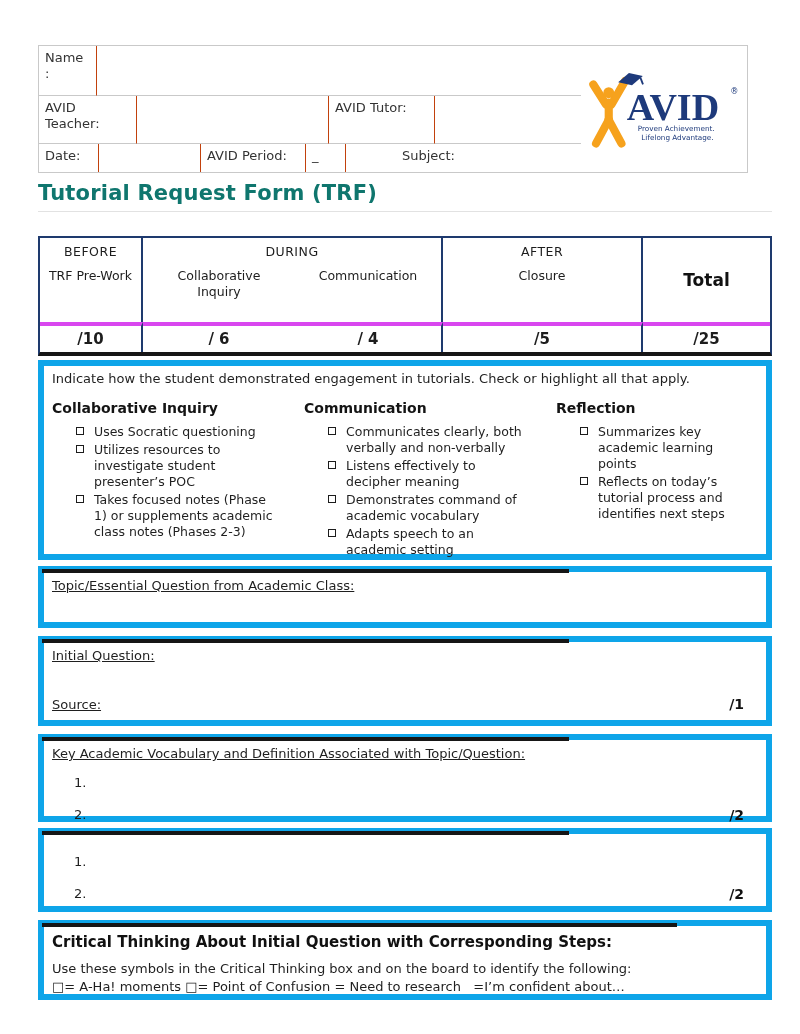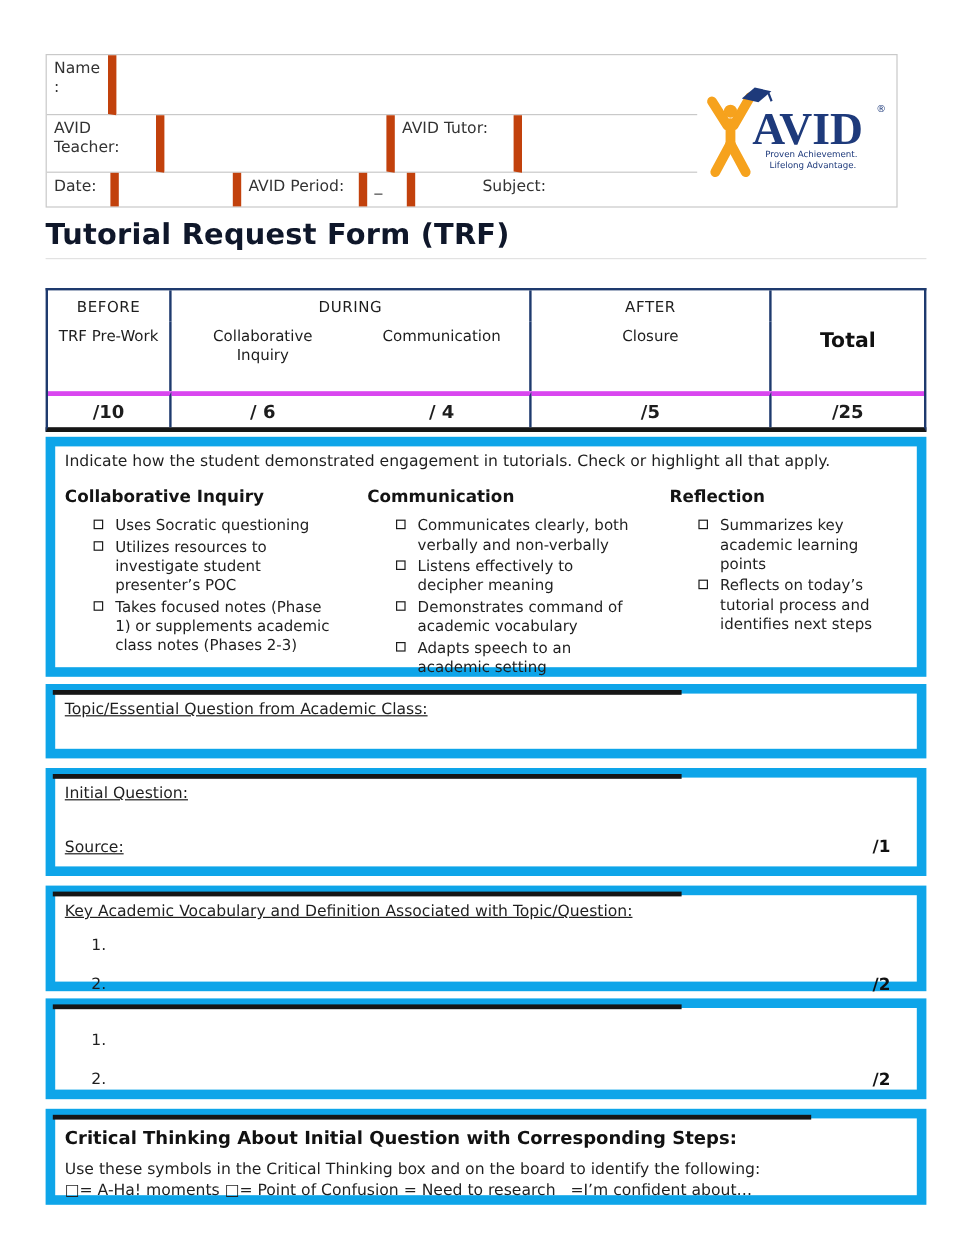--- a/index.html
+++ b/index.html
@@ -3,42 +3,42 @@
 <meta charset="utf-8">
 <style>
   * { margin:0; padding:0; box-sizing:border-box; }
   body { background:#ffffff; font-family:"DejaVu Sans","Liberation Sans",sans-serif; color:#222; }
   .page { width:800px; height:1034px; background:#fff; padding:45px 28px 0 38px; position:relative; overflow:hidden; }
 
   
   .hdr { display:flex; border:1px solid #c9c9c9; width:710px; }
   .hdr-left { width:544px; }
   .hdr-row { display:flex; }
-  .hdr-cell { border-right:7px solid #c2410c; border-bottom:1px solid #c9c9c9; padding:4px 6px; font-size:13px; color:#333; line-height:1.25; }
+  .hdr-cell { border-right:1px solid #c2410c; border-bottom:1px solid #c9c9c9; padding:4px 6px; font-size:13px; color:#333; line-height:1.25; }
   .hdr-row:last-child .hdr-cell { border-bottom:none; }
   .r1 { height:50px; } .r2 { height:48px; } .r3 { height:28px; }
   .logo-cell { width:166px; display:flex; align-items:center; justify-content:center; }
 
   
-  .page-title { margin-top:8px; padding-bottom:6px; font-size:24px; font-weight:bold; color:#0f172a; border-bottom:1px solid #e2e2e2; letter-spacing:0.2px; }
+  .page-title { margin-top:8px; padding-bottom:6px; font-size:21px; font-weight:bold; color:#0f766e; border-bottom:1px solid #e2e2e2; letter-spacing:0.2px; }
 
   
   .score-table { margin-top:24px; width:734px; border:2px solid #1E3A6E; border-bottom:4px solid #161616;
     display:grid; grid-template-columns:103px 152px 148px 200px 1fr; grid-template-rows:26px 58px 30px; }
   .st-cell { display:flex; justify-content:center; font-size:12.5px; color:#1d1d1d; }
   .phase { align-items:center; letter-spacing:0.5px; }
   .lbl { align-items:flex-start; padding-top:4px; text-align:center; line-height:1.25; }
   .score { align-items:center; font-weight:bold; font-size:15px; border-top:4px solid #d946ef; }
   .navy-r { border-right:2px solid #1E3A6E; }
   .span2 { grid-column:2 / 4; }
   .total-cell { grid-column:5; grid-row:1 / 3; display:flex; align-items:center; justify-content:center; font-size:17px; font-weight:bold; color:#111; }
   .wrap-narrow { max-width:118px; margin:0 auto; }
 
   
-  .box { width:734px; border:8px solid #0ea5e9; position:relative; background:#fff; }
+  .box { width:734px; border:6px solid #0ea5e9; position:relative; background:#fff; }
   .blacktop::before { content:""; position:absolute; top:-3px; left:-2px; height:4px; width:73%; background:#161616; }
   .blacktop-wide::before { content:""; position:absolute; top:-3px; left:-2px; height:4px; width:88%; background:#161616; }
 
   .engage { margin-top:4px; height:200px; padding:5px 8px; }
   .engage-instr { font-size:13px; color:#1f1f1f; max-width:640px; line-height:1.3; }
   .engage-grid { display:grid; grid-template-columns:252px 252px 1fr; margin-top:12px; }
   .grp-head { font-size:14px; font-weight:bold; color:#141414; }
   .chk-list { margin-top:8px; padding-left:24px; padding-right:28px; }
   .chk-item { display:flex; gap:10px; margin-bottom:2px; }
   .chk { width:8px; height:8px; border:1.5px solid #1c1c1c; margin-top:3px; flex-shrink:0; }

